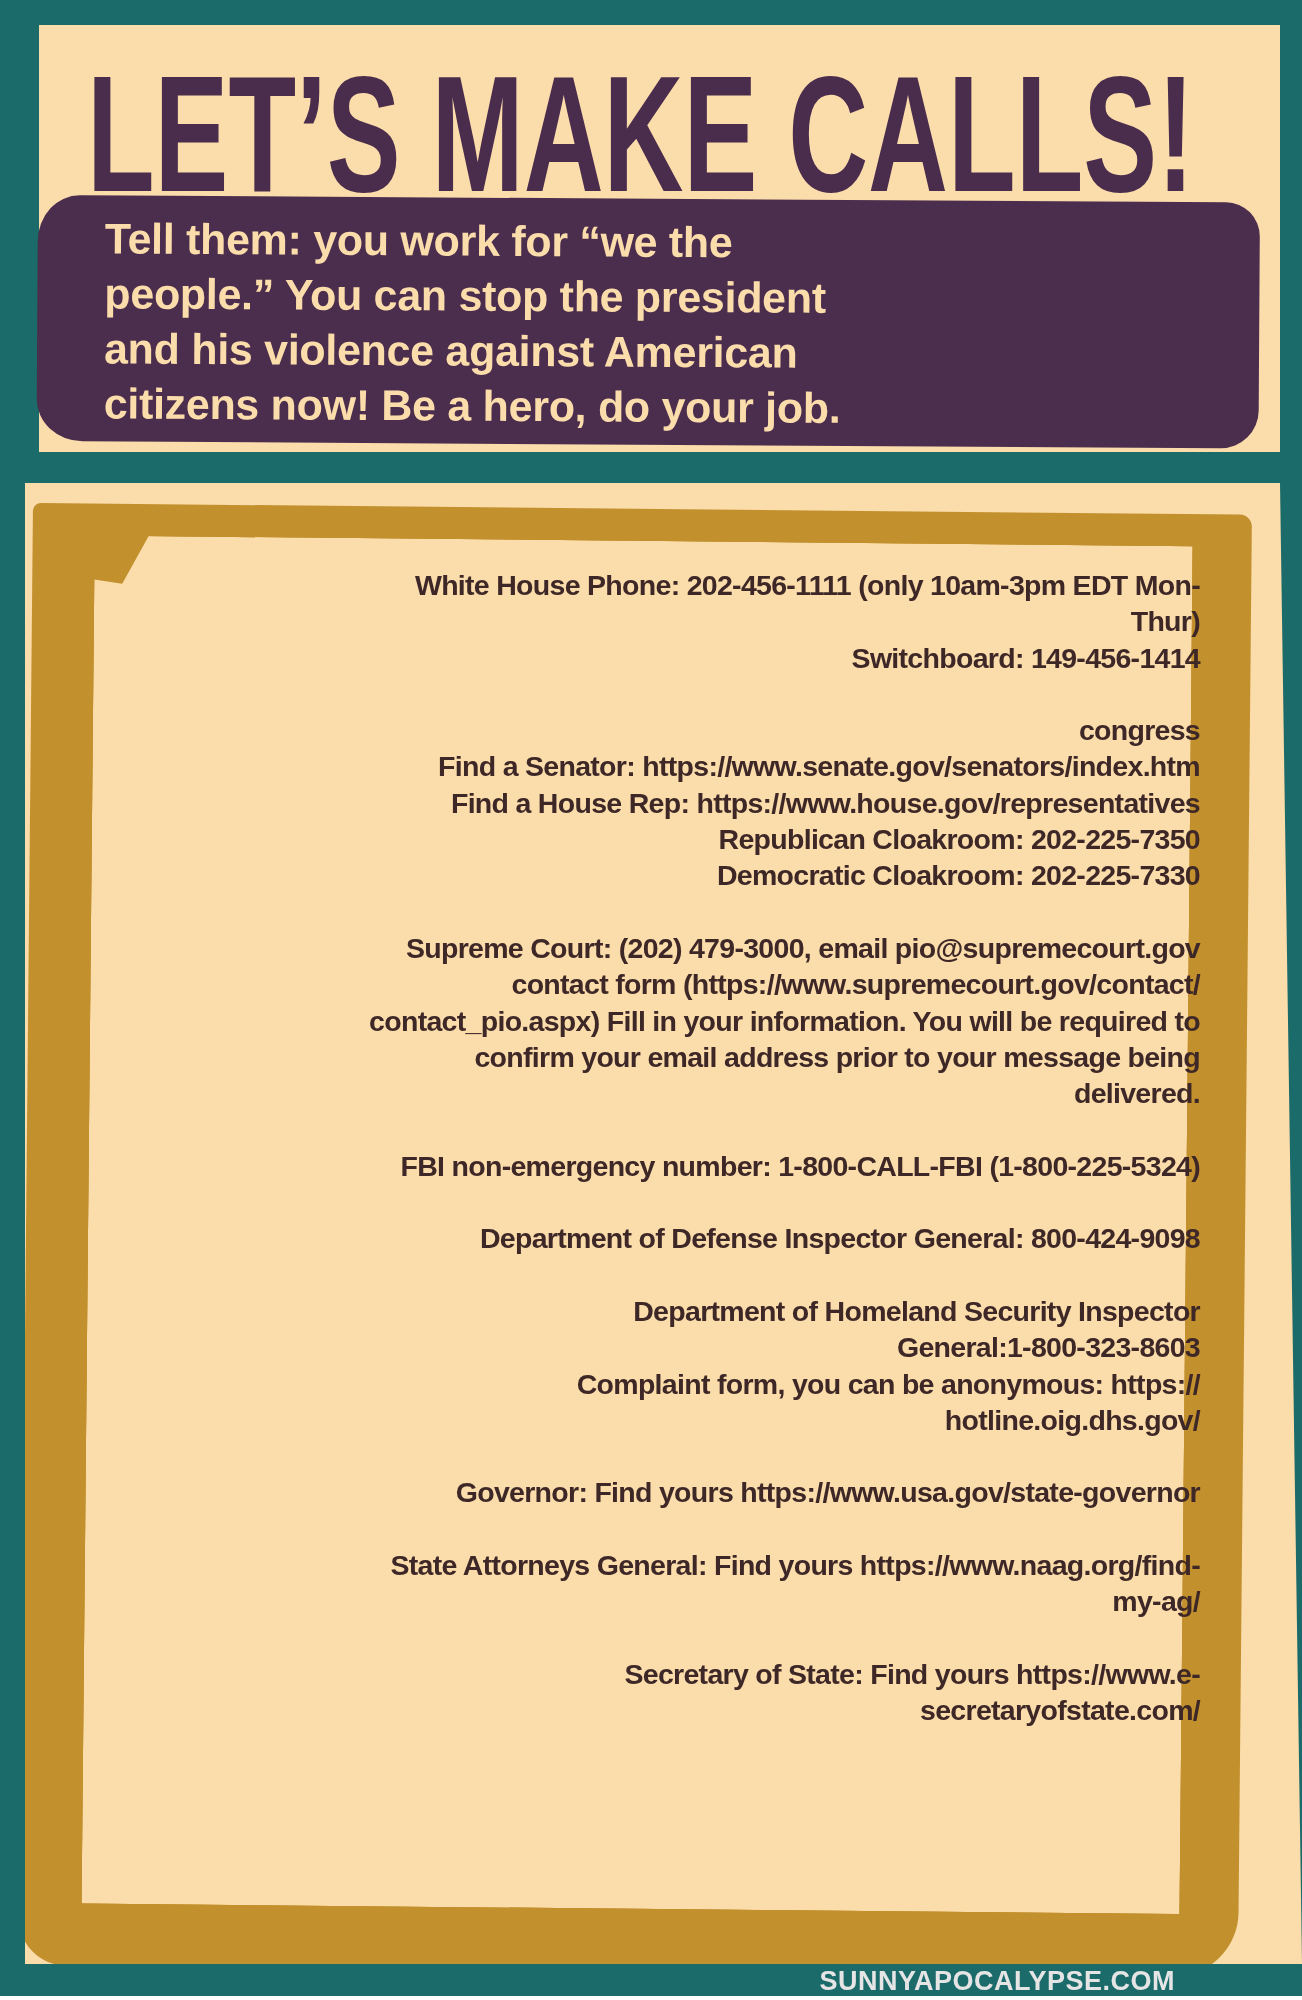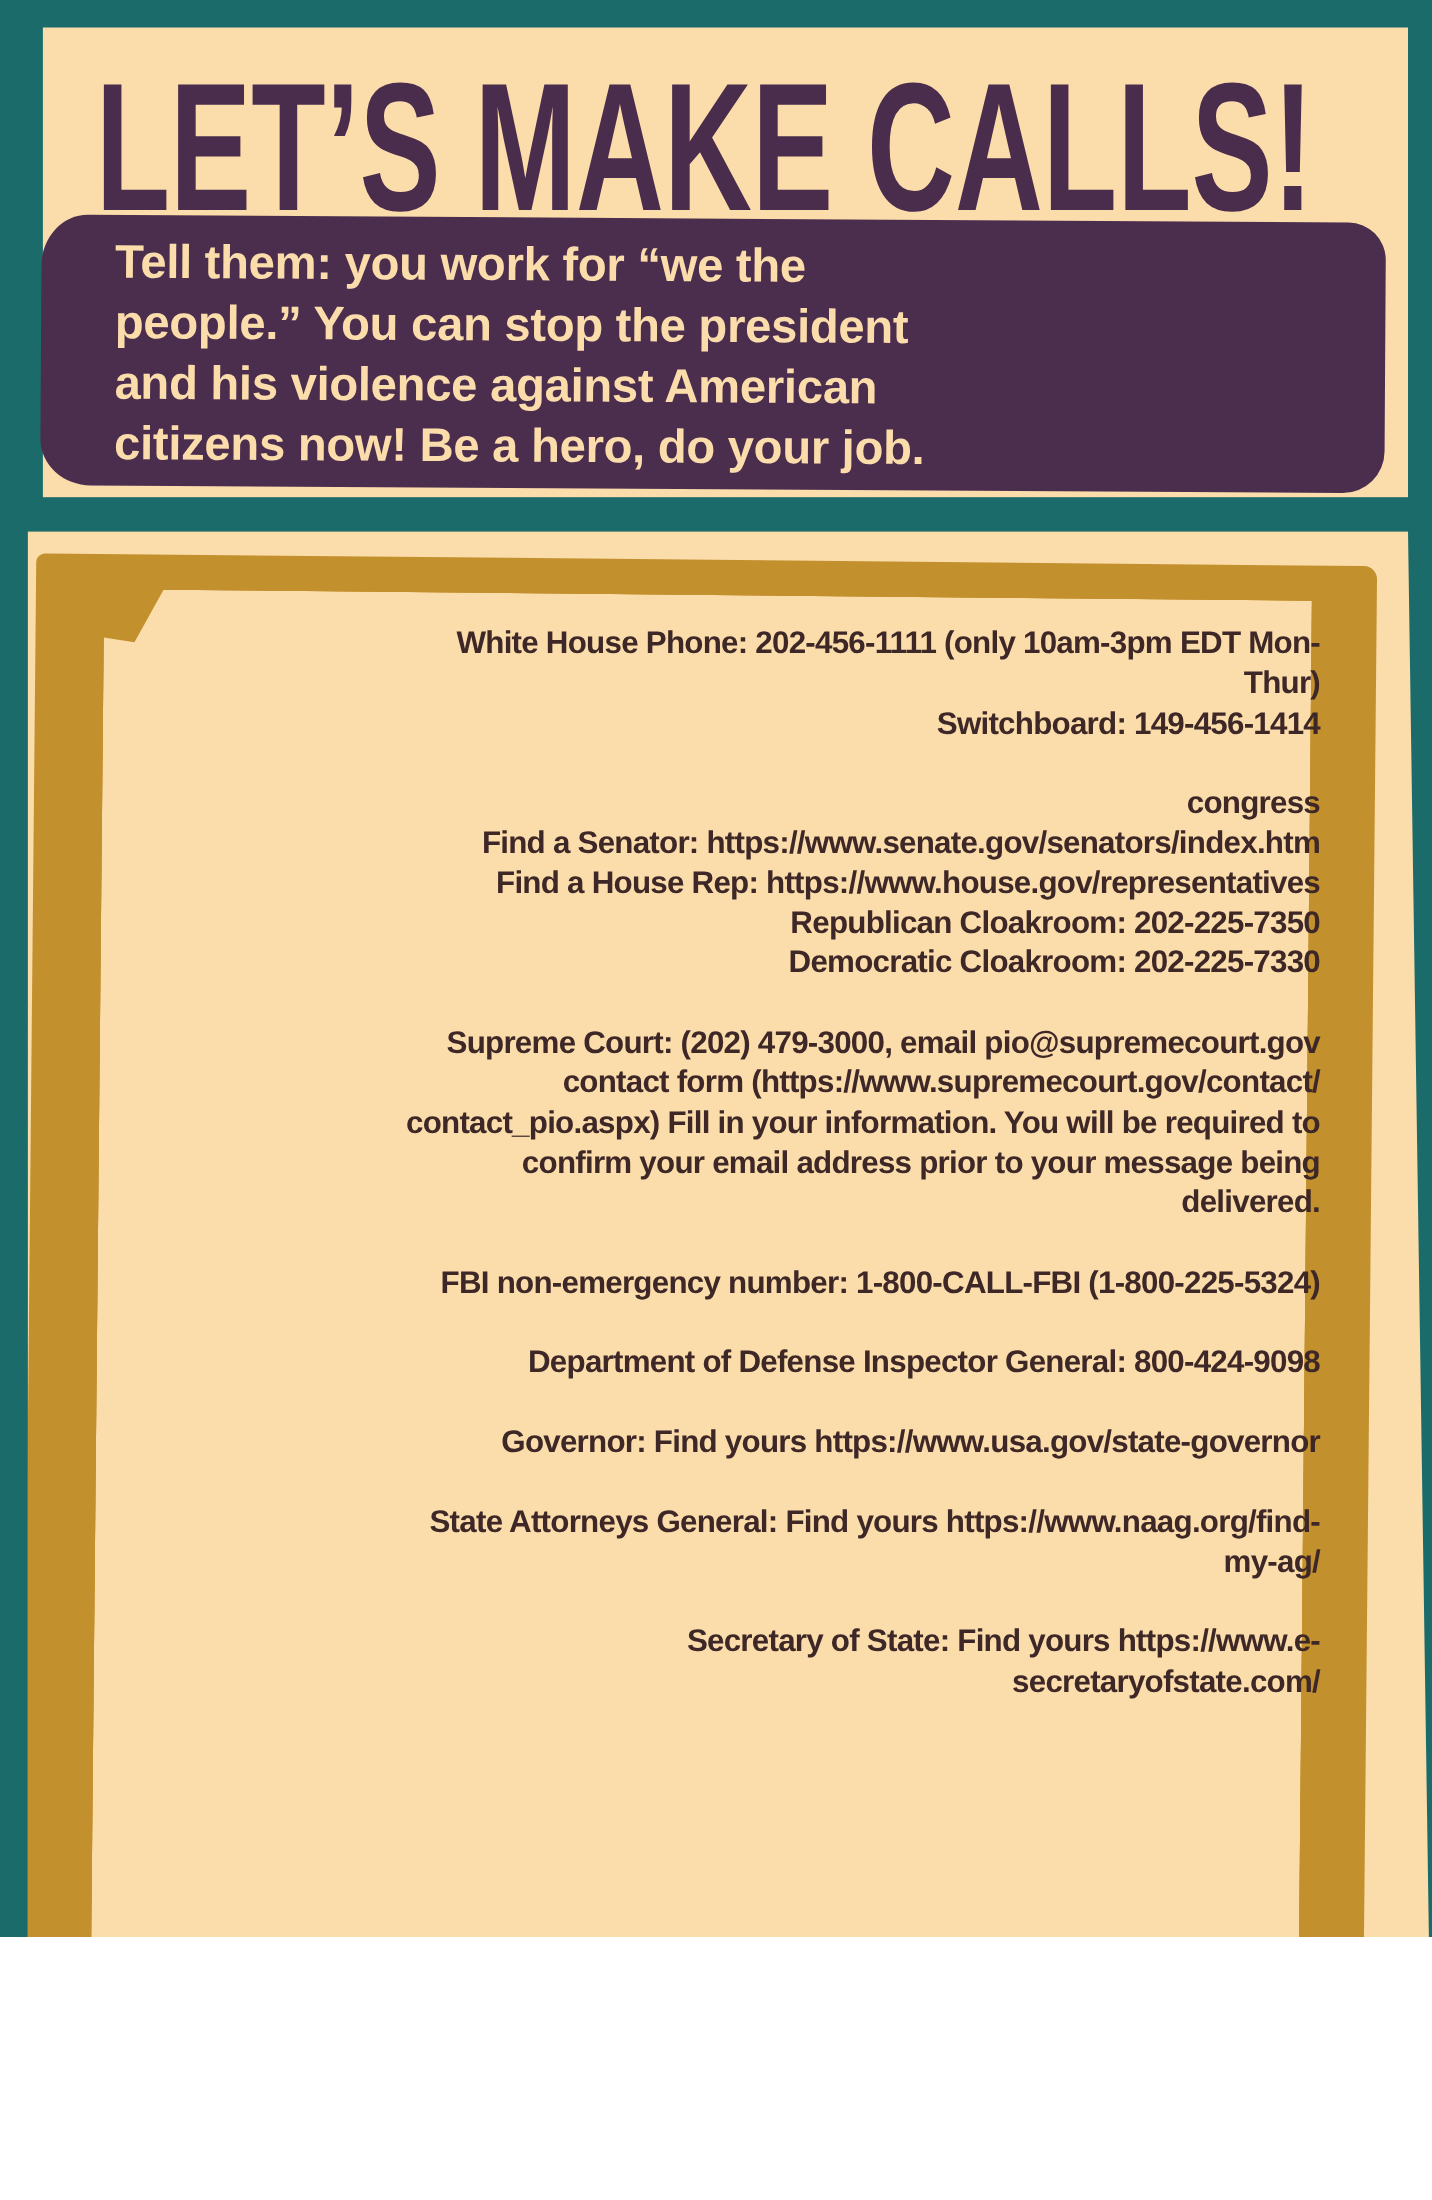--- a/index.html
+++ b/index.html
@@ -1,17 +1,17 @@
 <!DOCTYPE html>
 <html><head>
 <meta charset="utf-8">
 <style>
   html,body { margin:0; padding:0; }
   .poster {
-    position:relative; width:1302px; height:1761px;
+    position:relative; width:1302px; height:1996px;
     background:#1c6b6b; overflow:hidden;
     font-family:"Liberation Sans","DejaVu Sans",sans-serif;
   }
 
   
   .top-panel {
     position:absolute; left:39px; top:25px; width:1241px; height:427px;
     background:#fbdcab;
   }
   .title-svg { position:absolute; left:46px; top:38px; display:block; }
@@ -118,20 +118,27 @@
       <div class="contact-paragraph">
 
     <div class="contact-line">FBI non-emergency number: 1-800-CALL-FBI (1-800-225-5324)</div>
       </div>
       <div class="contact-paragraph">
 
     <div class="contact-line">Department of Defense Inspector General: 800-424-9098</div>
       </div>
       <div class="contact-paragraph">
 
+    <div class="contact-line">Department of Homeland Security Inspector</div>
+        <div class="contact-line">General:1-800-323-8603</div>
+        <div class="contact-line">Complaint form, you can be anonymous: https://</div>
+        <div class="contact-line">hotline.oig.dhs.gov/</div>
+      </div>
+      <div class="contact-paragraph">
+
     <div class="contact-line">Governor: Find yours https://www.usa.gov/state-governor</div>
       </div>
       <div class="contact-paragraph">
 
     <div class="contact-line">State Attorneys General: Find yours https://www.naag.org/find-</div>
         <div class="contact-line">my-ag/</div>
       </div>
       <div class="contact-paragraph">
 
     <div class="contact-line">Secretary of State: Find yours https://www.e-</div>

